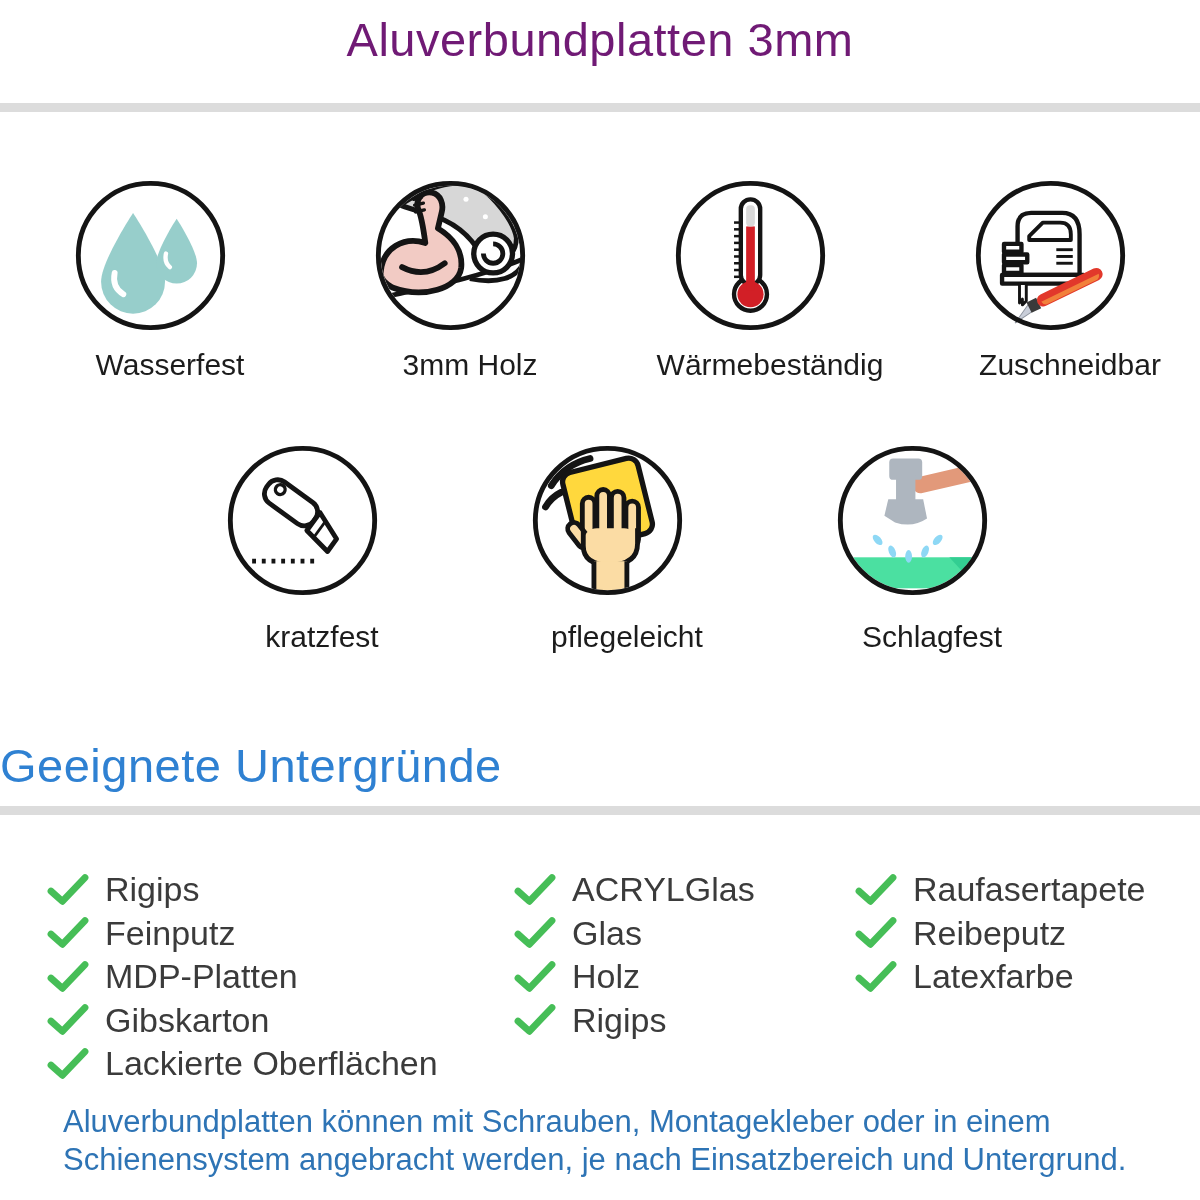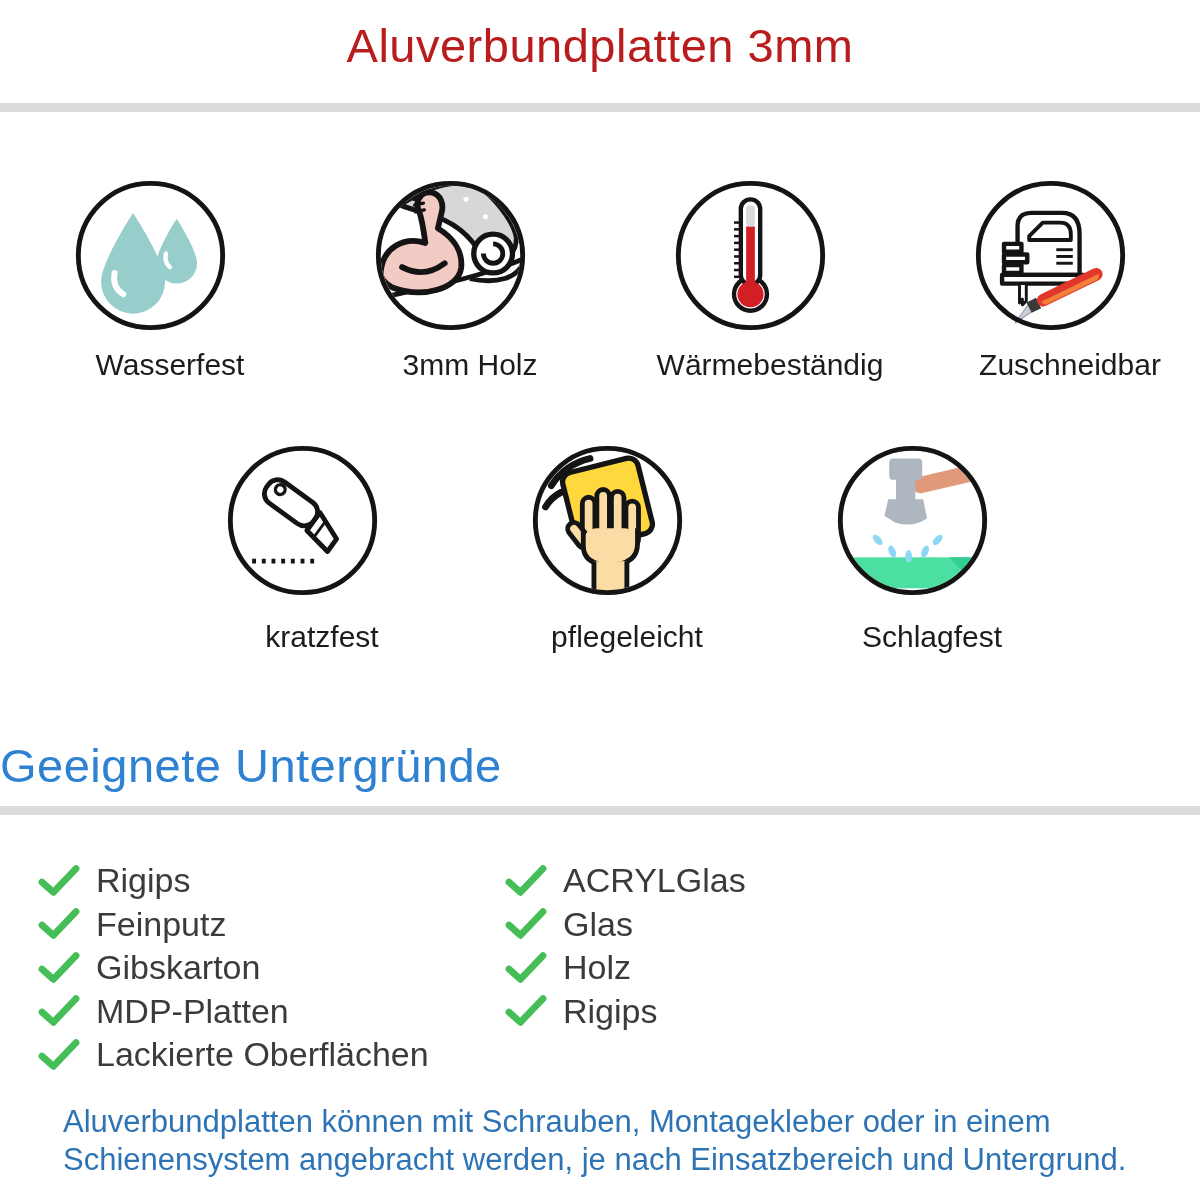--- a/index.html
+++ b/index.html
@@ -1,33 +1,33 @@
 <!DOCTYPE html>
 <html><head>
 <meta charset="utf-8">
 <style>
   html,body{margin:0;padding:0;background:#fff;}
   .page{position:relative;width:1200px;height:1200px;background:#ffffff;overflow:hidden;
         font-family:"Liberation Sans",sans-serif;}
-  .title{position:absolute;top:18px;left:0;width:100%;text-align:center;margin:0;
-         font-size:47px;font-weight:400;color:#b91c1c;letter-spacing:.5px;}
+  .title{position:absolute;top:12px;left:0;width:100%;text-align:center;margin:0;
+         font-size:47px;font-weight:400;color:#701a75;letter-spacing:.5px;}
   .divider{position:absolute;left:0;width:100%;height:9px;background:#dcdcdc;}
   .d1{top:103px}.d2{top:806px}
   .features-row{position:absolute;left:0;width:100%;display:flex;box-sizing:border-box;}
   .row1{top:178px;padding:0 15px;justify-content:space-between;}
   .row2{top:443px;justify-content:center;gap:55px;padding-left:14px;}
   .feature{display:flex;flex-direction:column;align-items:center;}
   .row1 .feature{width:270px;}
   .row2 .feature{width:250px;}
   .cicon{width:155px;height:155px;display:block;}
   .feature-label{margin-top:15px;font-size:30px;color:#1c1c1c;white-space:nowrap;margin-left:40px;}
   .row2 .feature-label{margin-top:22px;}
   .section-title{position:absolute;top:738px;left:0;width:100%;text-align:left;margin:0;
          font-size:47px;font-weight:400;color:#2f81d2;letter-spacing:.5px;}
-  .col{position:absolute;list-style:none;margin:7px;padding:0;top:852px;text-align:right;}
+  .col{position:absolute;list-style:none;margin:16px;padding:0;top:852px;text-align:right;}
   .col1{left:30px}.col2{left:497px}.col3{left:838px}
   .col li{display:flex;align-items:center;height:43.5px;}
   .check{width:44px;height:34px;margin-right:15px;flex:0 0 44px;}
   .sub-label{font-size:34px;color:#3b3b3b;white-space:nowrap;}
   .footer-note{position:absolute;left:63px;top:1103px;margin:0;font-size:31px;
          line-height:38px;color:#2e74b5;}
 </style>
 </head>
 <body>
 
@@ -221,32 +221,32 @@
     <li>
         <svg class="check" viewBox="0 0 38 30">
           <path d="M4 16 L14 25 L34 4" stroke="#46be57" stroke-width="6" fill="none" stroke-linecap="round" stroke-linejoin="round"></path>
         </svg>
         <span class="sub-label">Feinputz</span>
       </li>
     <li>
         <svg class="check" viewBox="0 0 38 30">
           <path d="M4 16 L14 25 L34 4" stroke="#46be57" stroke-width="6" fill="none" stroke-linecap="round" stroke-linejoin="round"></path>
         </svg>
+        <span class="sub-label">MDP-Platten</span>
+      </li>
+    <li>
+        <svg class="check" viewBox="0 0 38 30">
+          <path d="M4 16 L14 25 L34 4" stroke="#46be57" stroke-width="6" fill="none" stroke-linecap="round" stroke-linejoin="round"></path>
+        </svg>
         <span class="sub-label">Gibskarton</span>
       </li>
     <li>
         <svg class="check" viewBox="0 0 38 30">
           <path d="M4 16 L14 25 L34 4" stroke="#46be57" stroke-width="6" fill="none" stroke-linecap="round" stroke-linejoin="round"></path>
         </svg>
-        <span class="sub-label">MDP-Platten</span>
-      </li>
-    <li>
-        <svg class="check" viewBox="0 0 38 30">
-          <path d="M4 16 L14 25 L34 4" stroke="#46be57" stroke-width="6" fill="none" stroke-linecap="round" stroke-linejoin="round"></path>
-        </svg>
         <span class="sub-label">Lackierte Oberflächen</span>
       </li>
   </ul>
 
   <ul class="col col2">
     <li>
         <svg class="check" viewBox="0 0 38 30">
           <path d="M4 16 L14 25 L34 4" stroke="#46be57" stroke-width="6" fill="none" stroke-linecap="round" stroke-linejoin="round"></path>
         </svg>
         <span class="sub-label">ACRYLGlas</span>
@@ -264,19 +264,39 @@
         <span class="sub-label">Holz</span>
       </li>
     <li>
         <svg class="check" viewBox="0 0 38 30">
           <path d="M4 16 L14 25 L34 4" stroke="#46be57" stroke-width="6" fill="none" stroke-linecap="round" stroke-linejoin="round"></path>
         </svg>
         <span class="sub-label">Rigips</span>
       </li>
   </ul>
 
+  <ul class="col col3">
+    <li>
+        <svg class="check" viewBox="0 0 38 30">
+          <path d="M4 16 L14 25 L34 4" stroke="#46be57" stroke-width="6" fill="none" stroke-linecap="round" stroke-linejoin="round"></path>
+        </svg>
+        <span class="sub-label">Raufasertapete</span>
+      </li>
+    <li>
+        <svg class="check" viewBox="0 0 38 30">
+          <path d="M4 16 L14 25 L34 4" stroke="#46be57" stroke-width="6" fill="none" stroke-linecap="round" stroke-linejoin="round"></path>
+        </svg>
+        <span class="sub-label">Reibeputz</span>
+      </li>
+    <li>
+        <svg class="check" viewBox="0 0 38 30">
+          <path d="M4 16 L14 25 L34 4" stroke="#46be57" stroke-width="6" fill="none" stroke-linecap="round" stroke-linejoin="round"></path>
+        </svg>
+        <span class="sub-label">Latexfarbe</span>
+      </li>
+  </ul>
 
   <p class="footer-note">
     <span>Aluverbundplatten können mit Schrauben, Montagekleber oder in einem</span><br>
     <span>Schienensystem angebracht werden, je nach Einsatzbereich und Untergrund.</span>
   </p>
 
 </div>
 
 </body></html>

